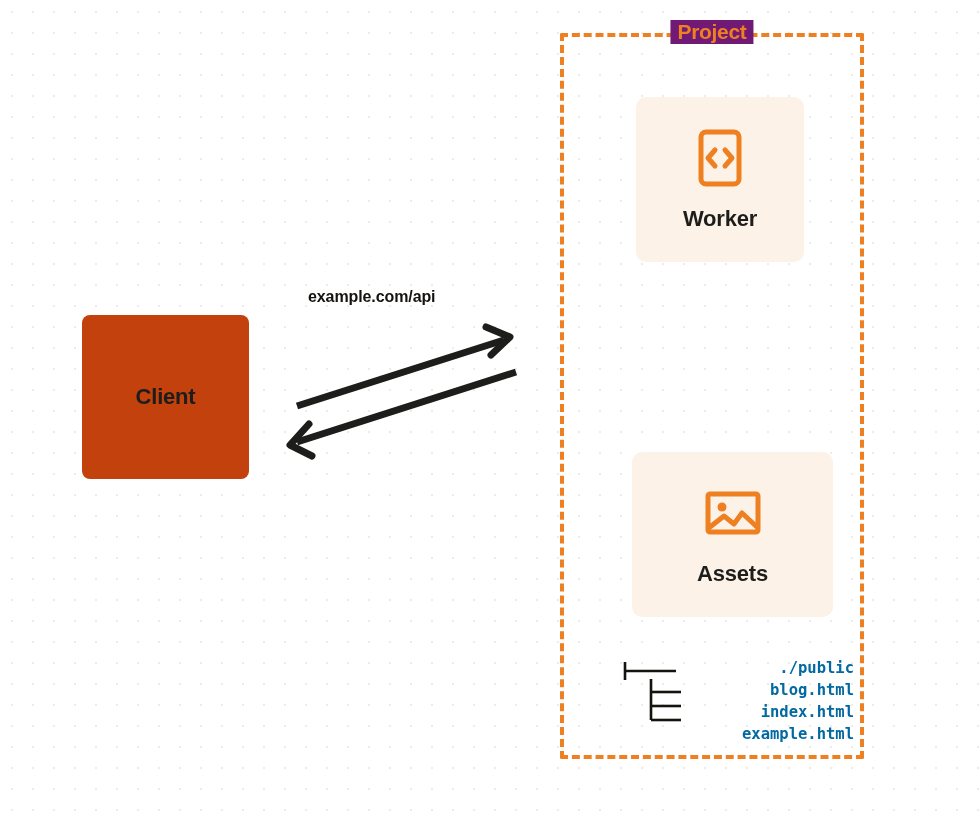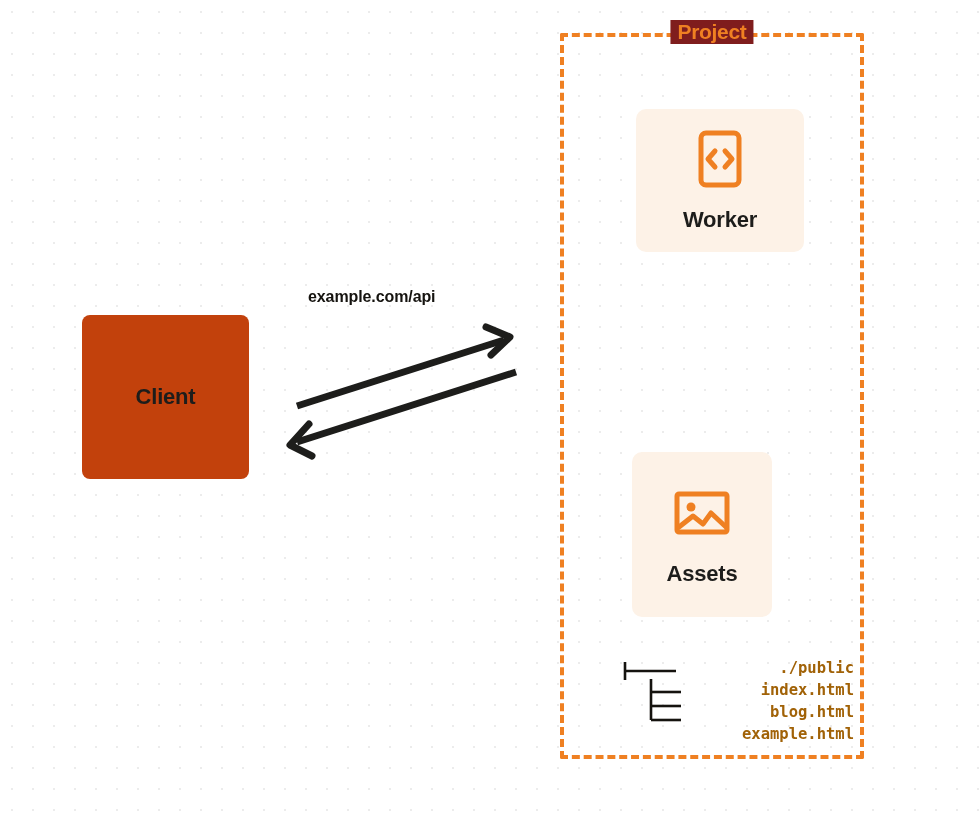--- a/index.html
+++ b/index.html
@@ -71,21 +71,21 @@
     width: 304px;
     height: 726px;
     border: 4px dashed #ef8022;
     border-radius: 2px;
   }
   #project-title {
     position: absolute;
     left: 50%;
     top: -17px;
     transform: translateX(-50%);
-    background: #7f1d1d;
+    background: #701a75;
     padding: 0 7px;
     font-size: 21px;
     font-weight: bold;
     color: #ef8022;
     letter-spacing: -0.3px;
     white-space: nowrap;
     text-align: center;
   }
 
   
@@ -93,28 +93,28 @@
     position: absolute;
     background: #fdf2e7;
     border-radius: 10px;
     display: flex;
     flex-direction: column;
     align-items: center;
     justify-content: center;
   }
   #worker-card {
     left: 72px;
-    top: 72px;
+    top: 60px;
     width: 168px;
-    height: 143px;
+    height: 165px;
   }
   #assets-card {
     left: 68px;
     top: 415px;
-    width: 140px;
+    width: 201px;
     height: 165px;
   }
   .service-icon {
     width: 60px;
     height: 60px;
     display: block;
   }
   .service-label {
     margin-top: 18px;
     font-size: 22px;
@@ -125,21 +125,21 @@
 
   
   #file-tree {
     position: absolute;
     left: 48px;
     top: 586px;
     width: 242px;
     font-family: "DejaVu Sans Mono", "Liberation Mono", monospace;
     font-size: 15.5px;
     line-height: 22px;
-    color: #a16207;
+    color: #0369a1;
     letter-spacing: 0px;
   }
   .tree-row {
     display: flex;
     align-items: baseline;
     justify-content: flex-end;
     height: 22px;
     white-space: pre;
   }
   .tree-row .tree-name {
@@ -208,23 +208,23 @@
 
       <line x1="39" y1="69" x2="69" y2="69" stroke="#15130f" stroke-width="2.6"></line>
       <line x1="39" y1="83" x2="69" y2="83" stroke="#15130f" stroke-width="2.6"></line>
       <line x1="39" y1="97" x2="69" y2="97" stroke="#15130f" stroke-width="2.6"></line>
     </svg>
 
     <div class="tree-row" style="margin-top:34px;">
       <span class="tree-name">./public</span>
     </div>
     <div class="tree-row">
+      <span class="tree-name">blog.html</span>
+    </div>
+    <div class="tree-row">
       <span class="tree-name">index.html</span>
-    </div>
-    <div class="tree-row">
-      <span class="tree-name">blog.html</span>
     </div>
     <div class="tree-row">
       <span class="tree-name">example.html</span>
     </div>
   </div>
 
 </div>
 
 </body></html>

